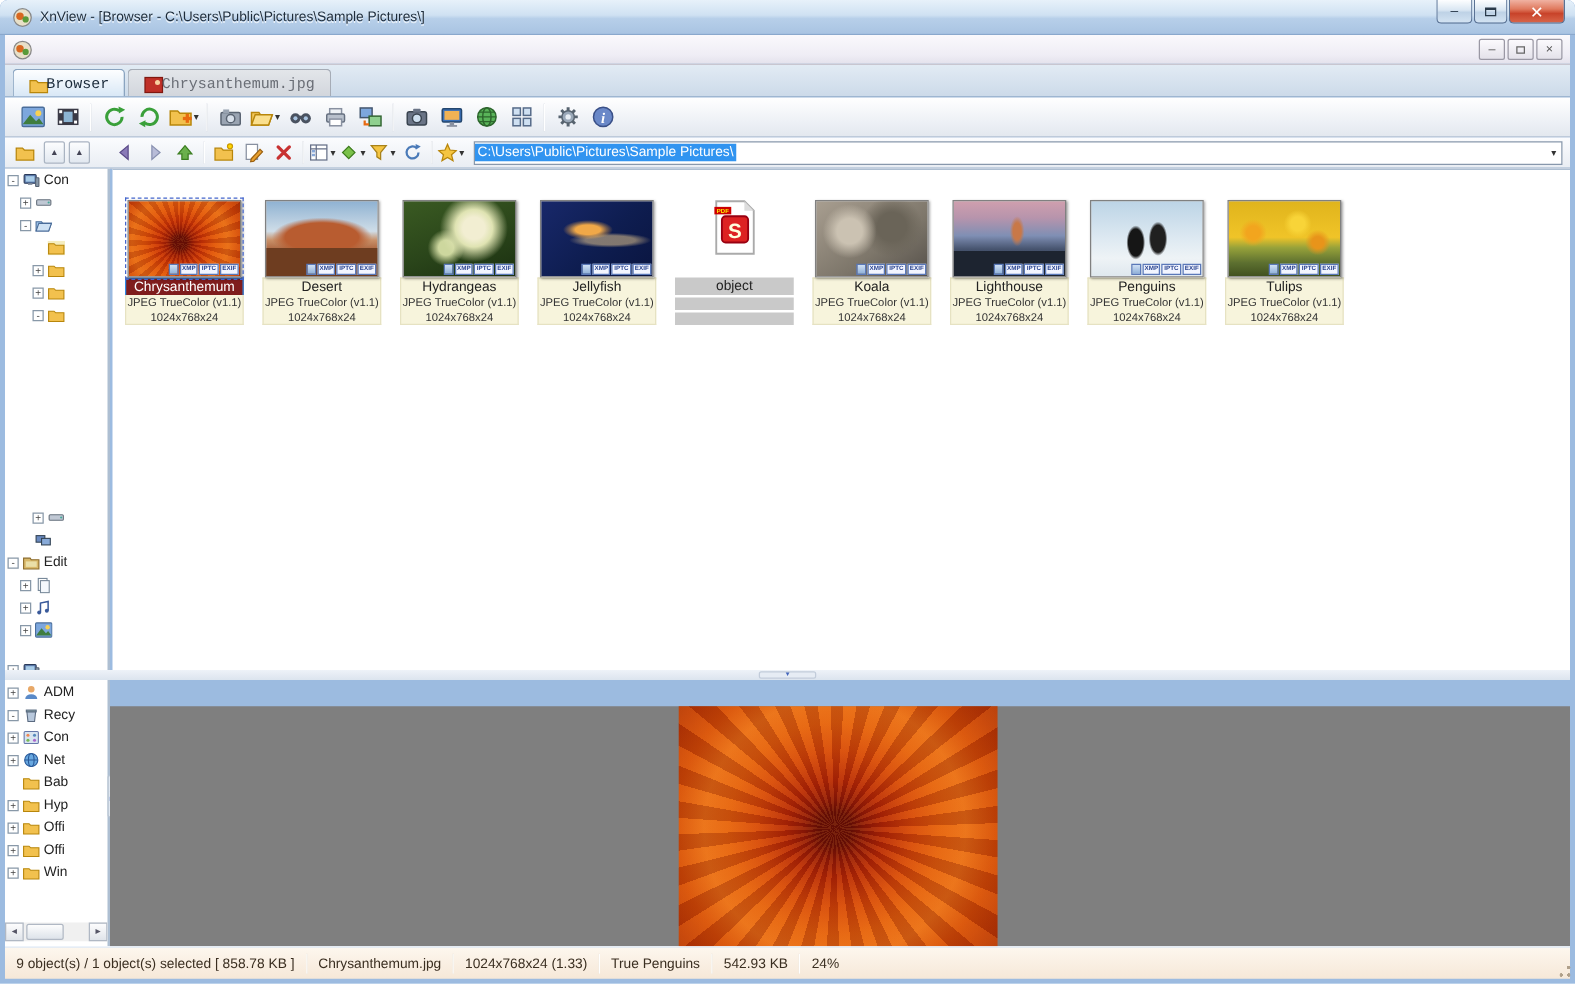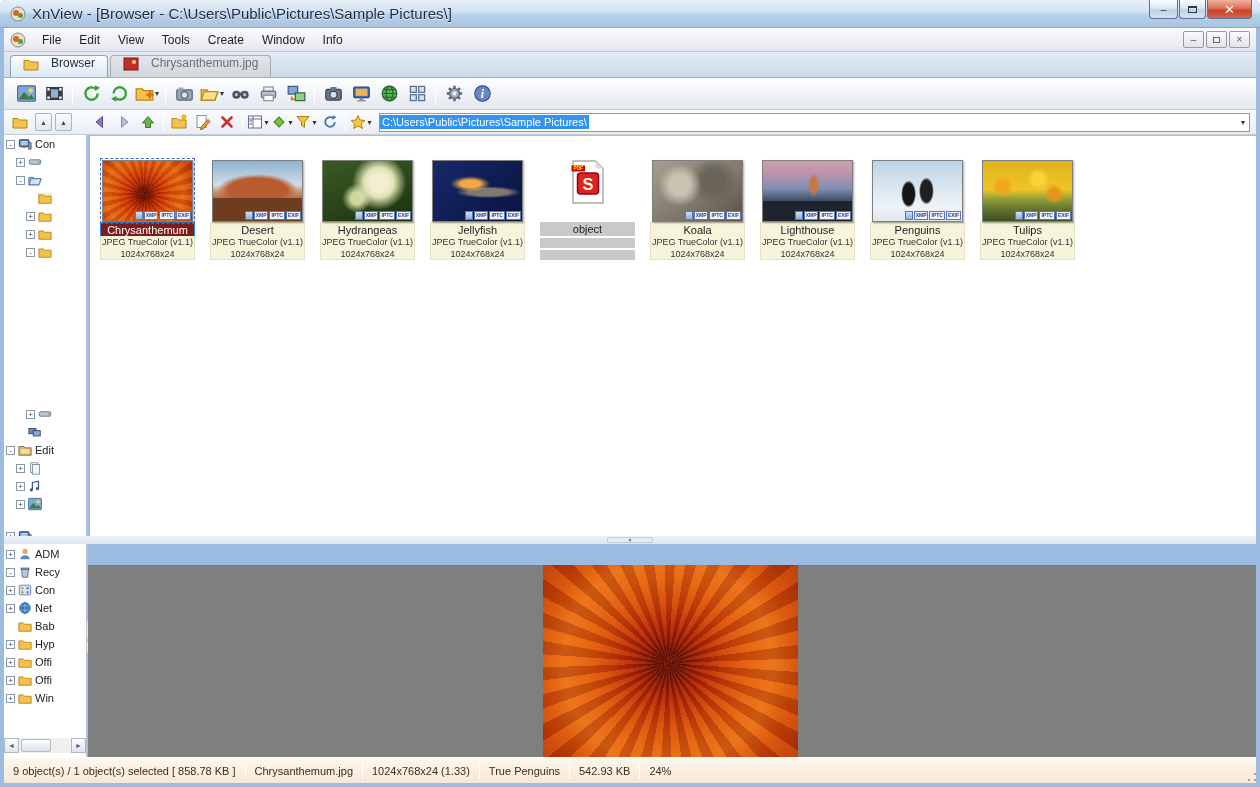--- a/index.html
+++ b/index.html
@@ -6,21 +6,21 @@
   html,body { width:1260px; height:787px; font-family:"Liberation Sans", sans-serif; }
   #win { position:relative; width:1260px; height:787px; background:#9cbbe0; overflow:hidden;
          border-radius:6px 6px 0 0; }
 
   
   .titlebar { position:absolute; left:0; top:0; right:0; height:28px;
     background:linear-gradient(180deg,#e7f1fa 0%,#cfe1f2 45%,#b7cfe9 55%,#a9c4e2 100%);
     border-bottom:1px solid #8aa8cc; border-radius:6px 6px 0 0;
     display:flex; align-items:center; }
   .app-icon { width:16px; height:16px; margin:0 6px 0 10px; }
-  .title-text { font-size:15px; color:#1e2c3a; text-shadow:0 1px 0 rgba(255,255,255,.7); }
+  .title-text { font-size:11px; color:#1e2c3a; text-shadow:0 1px 0 rgba(255,255,255,.7); }
   .win-controls { position:absolute; right:8px; top:0; display:flex; }
   .wbtn { height:19px; display:flex; align-items:center; justify-content:center;
     border:1px solid #5a7294; border-top:none; border-radius:0 0 4px 4px; margin-left:1px;
     background:linear-gradient(180deg,#fdfeff 0%,#d9e6f2 45%,#bed2e6 55%,#d3e3f2 100%);
     color:#2a3a4a; font-size:11px; cursor:default; }
   .wbtn.min { width:29px; } .wbtn.max { width:27px; }
   .wbtn.close { width:45px; background:linear-gradient(180deg,#f0b2a2 0%,#e07a5f 40%,#c8432a 60%,#d8654a 100%); color:#fff; font-size:13px; }
   .maxsq { width:9px; height:7px; border:1px solid #2a3a4a; border-top-width:2px; background:transparent; }
 
   
@@ -32,22 +32,22 @@
   .mdi-controls { position:absolute; right:6px; display:flex; gap:2px; }
   .mdibtn { width:21px; height:17px; border:1px solid #9a98a4; border-radius:2px;
     background:linear-gradient(180deg,#fbfafd,#e4e2ea); display:flex; align-items:center; justify-content:center;
     font-size:10px; color:#555; }
   .mdisq { width:7px; height:6px; border:1px solid #666; }
 
   
   .tabrow { position:absolute; left:4px; right:4px; top:52px; height:26px;
     background:linear-gradient(180deg,#e2ebf4,#ccdae9); border-bottom:1px solid #9ab2cc;
     display:flex; align-items:flex-end; padding-left:6px; }
-  .tab { display:flex; align-items:flex-start; gap:14px; height:22px; padding:0 12px;
-    border:1px solid #8aa4c0; border-bottom:none; border-radius:4px 4px 0 0; font-size:12px; }
+  .tab { display:flex; align-items:center; gap:0; height:22px; padding:0 12px;
+    border:1px solid #8aa4c0; border-bottom:none; border-radius:4px 4px 0 0; font-size:12px;font-family:Liberation Mono, monospace; }
   .tab.active { background:linear-gradient(180deg,#fdfeff,#d9e8f6); color:#1a2a3a; }
   .tab.inactive { background:linear-gradient(180deg,#e3e6ea,#d2d6dc); color:#6a6e76; border-color:#a6acb6; margin-left:2px; }
   .tabicon { width:14px; height:14px; }
 
   
   .toolbar1 { position:absolute; left:4px; right:4px; top:78px; height:32px;
     background:linear-gradient(180deg,#ffffff,#eef1f6 60%,#e3e8ef);
     border-bottom:1px solid #c4ccd6; display:flex; align-items:center; padding-left:8px; }
   .toolbar2 { position:absolute; left:4px; right:4px; top:110px; height:25px;
     background:linear-gradient(180deg,#fbfcfe,#e9edf3); border-bottom:1px solid #c4ccd6;
@@ -190,29 +190,20 @@
       <div class="wbtn close">✕</div>
     </div>
   </div>
 
   <div class="menubar">
     <span class="app-sm"><svg viewBox="0 0 16 16" width="16" height="16">
           <circle cx="8" cy="8" r="7" fill="#e8e0c8" stroke="#888"></circle>
           <circle cx="6" cy="7" r="3" fill="#d86820"></circle>
           <circle cx="10.5" cy="9.5" r="2.5" fill="#5a9a3a"></circle>
         </svg></span>
-    <div id="menu-items" style="display:flex;">
-        <span class="menu-item">File</span>
-        <span class="menu-item">Edit</span>
-        <span class="menu-item">View</span>
-        <span class="menu-item">Tools</span>
-        <span class="menu-item">Create</span>
-        <span class="menu-item">Window</span>
-        <span class="menu-item">Info</span>
-      </div>
     <div class="mdi-controls">
       <div class="mdibtn">–</div>
       <div class="mdibtn">
           <span class="mdisq"></span>
         </div>
       <div class="mdibtn">×</div>
     </div>
   </div>
 
   <div class="tabrow" id="tabrow">

